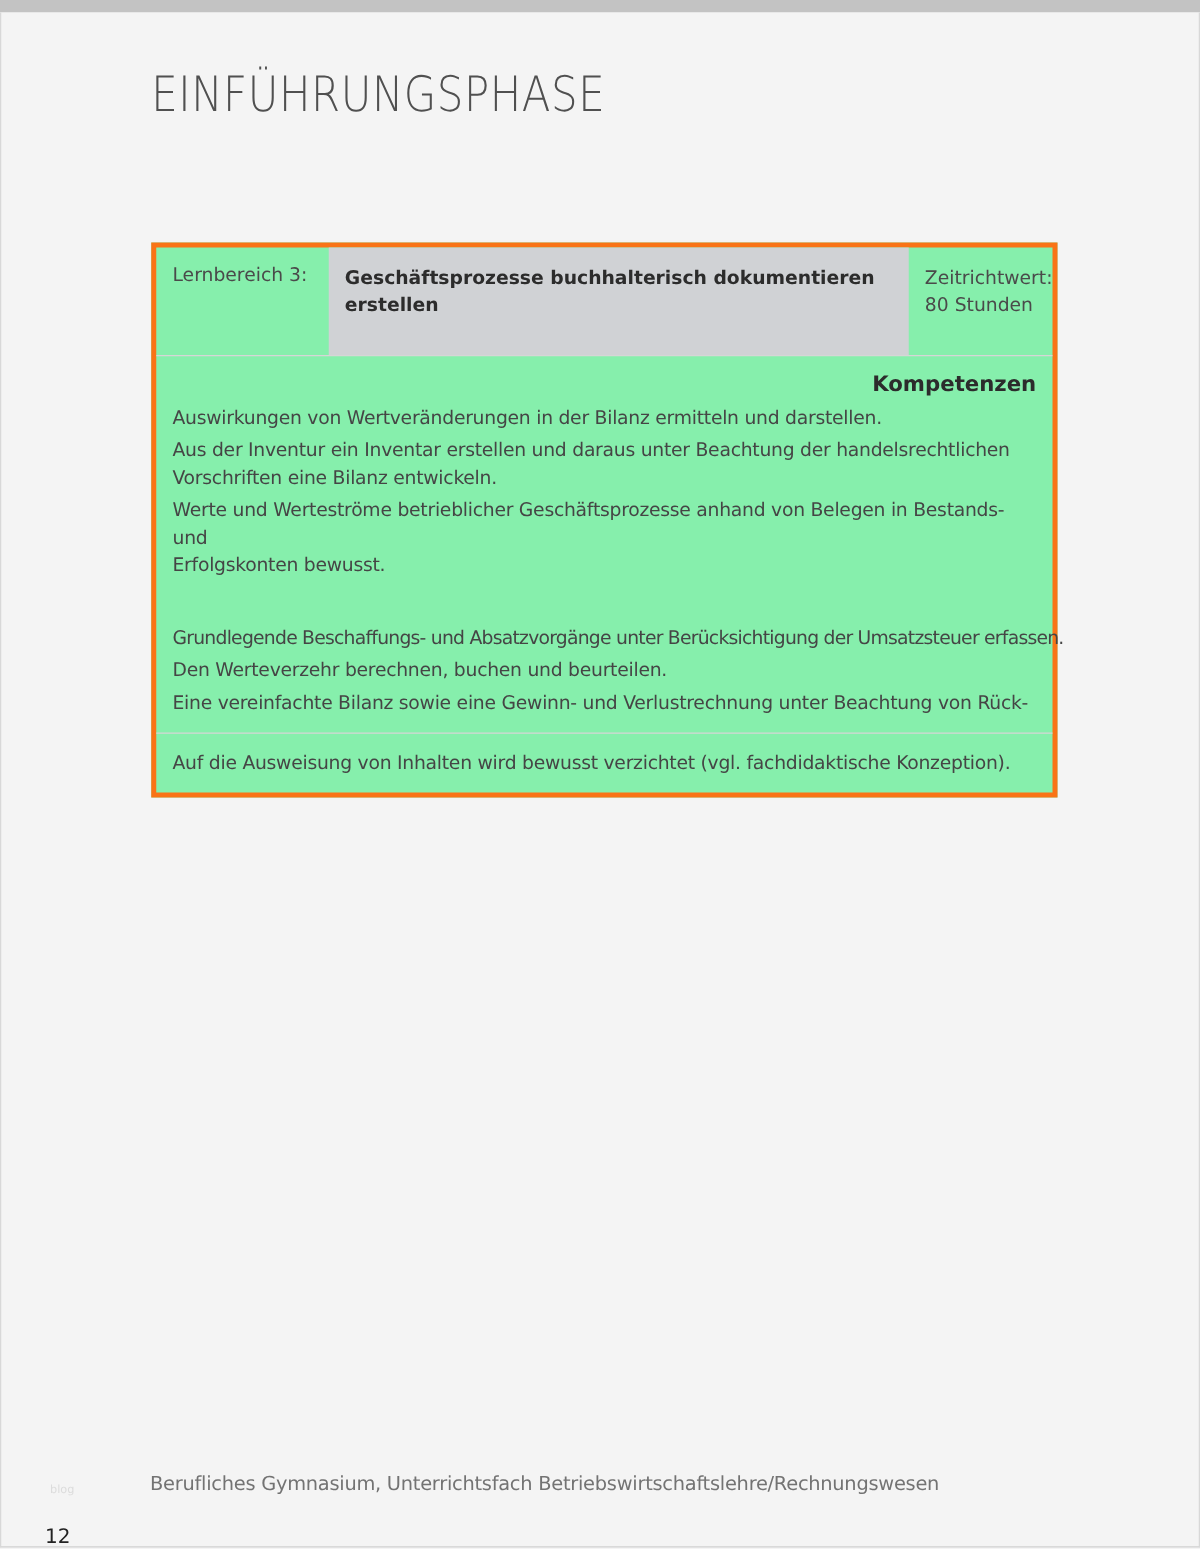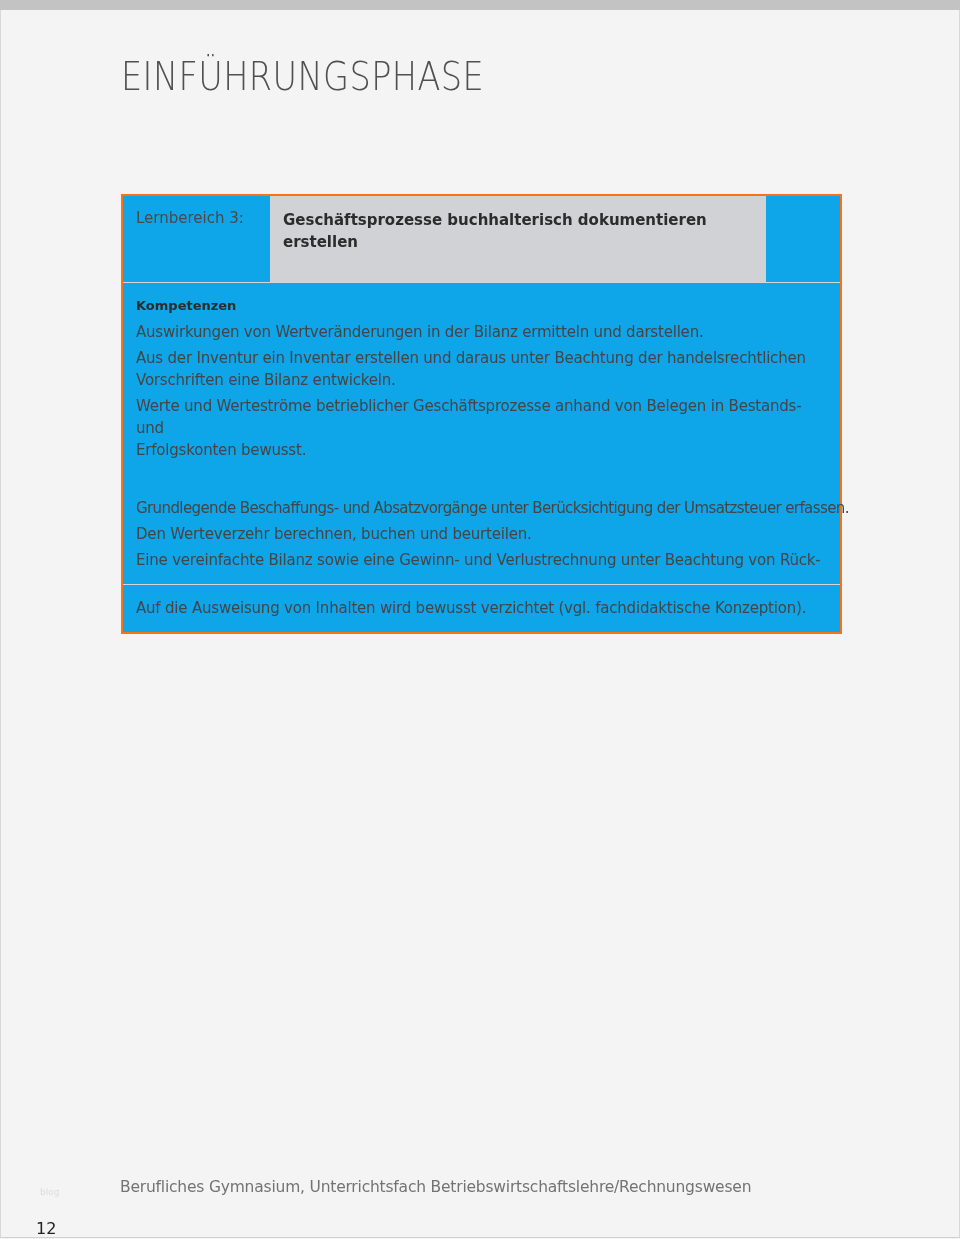--- a/index.html
+++ b/index.html
@@ -43,22 +43,22 @@
     color: #505050;
     transform: scaleX(0.86);
     transform-origin: left center;
     white-space: nowrap;
   }
   .table {
     position: absolute;
     left: 121px;
     top: 194px;
     width: 717px;
-    border: 2px solid #f97316;
-    background: #0ea5e9;
+    border: 4px solid #f97316;
+    background: #86efac;
   }
   .row-head {
     display: flex;
     height: 86px;
     border-bottom: 1px solid #d6d6d6;
   }
   .cell-lernbereich {
     width: 147px;
     padding: 13px 0 0 13px;
     box-sizing: border-box;
@@ -85,25 +85,26 @@
     color: #4a4a4a;
   }
   .section {
     padding: 12px 13px 9px 13px;
     border-bottom: 1px solid #d6d6d6;
   }
   .section:last-child {
     border-bottom: none;
   }
   .section-heading {
-    font-size: 13px;
+    font-size: 17px;
     font-weight: bold;
     color: #2c2c2c;
     line-height: 22px;
     margin-bottom: 4px;
+    text-align: right;
   }
   .item {
     font-size: 15px;
     line-height: 22px;
     color: #454545;
     margin-bottom: 4px;
     letter-spacing: -0.2px;
   }
   .footer-text {
     position: absolute;
@@ -138,20 +139,24 @@
 
 <div class="page-title">EINFÜHRUNGSPHASE</div>
 
 <div class="table">
   <div class="row-head">
     <div class="cell-lernbereich">Lernbereich 3:</div>
     <div class="cell-title">
       <div>Geschäftsprozesse buchhalterisch dokumentieren</div>
       <div>erstellen</div>
     </div>
+    <div class="cell-zeit">
+      <div>Zeitrichtwert:</div>
+      <div>80 Stunden</div>
+    </div>
   </div>
 
   <div class="section">
     <div class="section-heading">Kompetenzen</div>
     <div class="item">
       <div>Auswirkungen von Wertveränderungen in der Bilanz ermitteln und darstellen.</div>
     </div>
     <div class="item">
       <div>Aus der Inventur ein Inventar erstellen und daraus unter Beachtung der handelsrechtlichen</div>
       <div>Vorschriften eine Bilanz entwickeln.</div>

